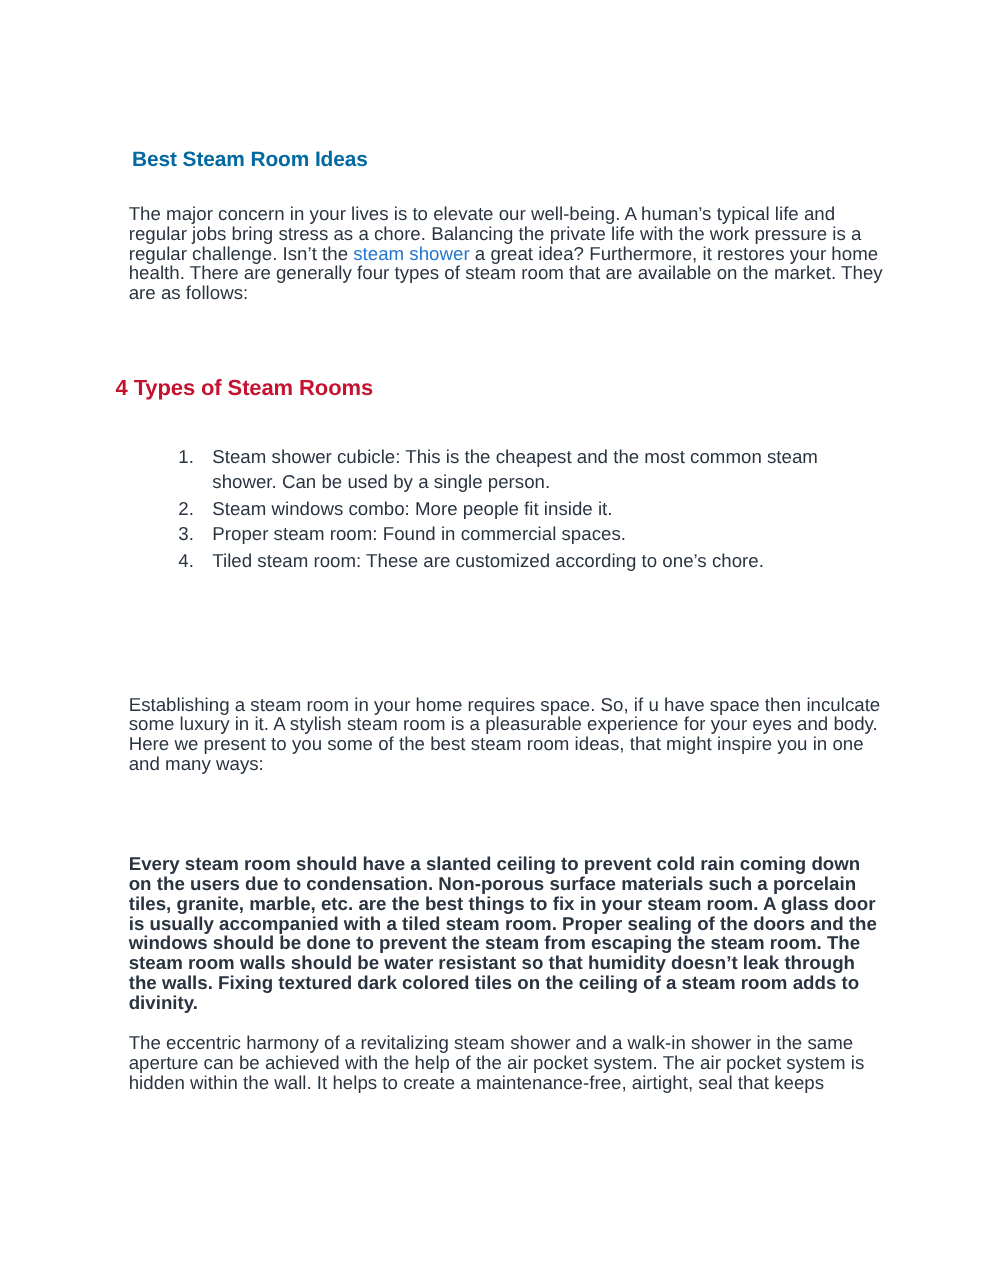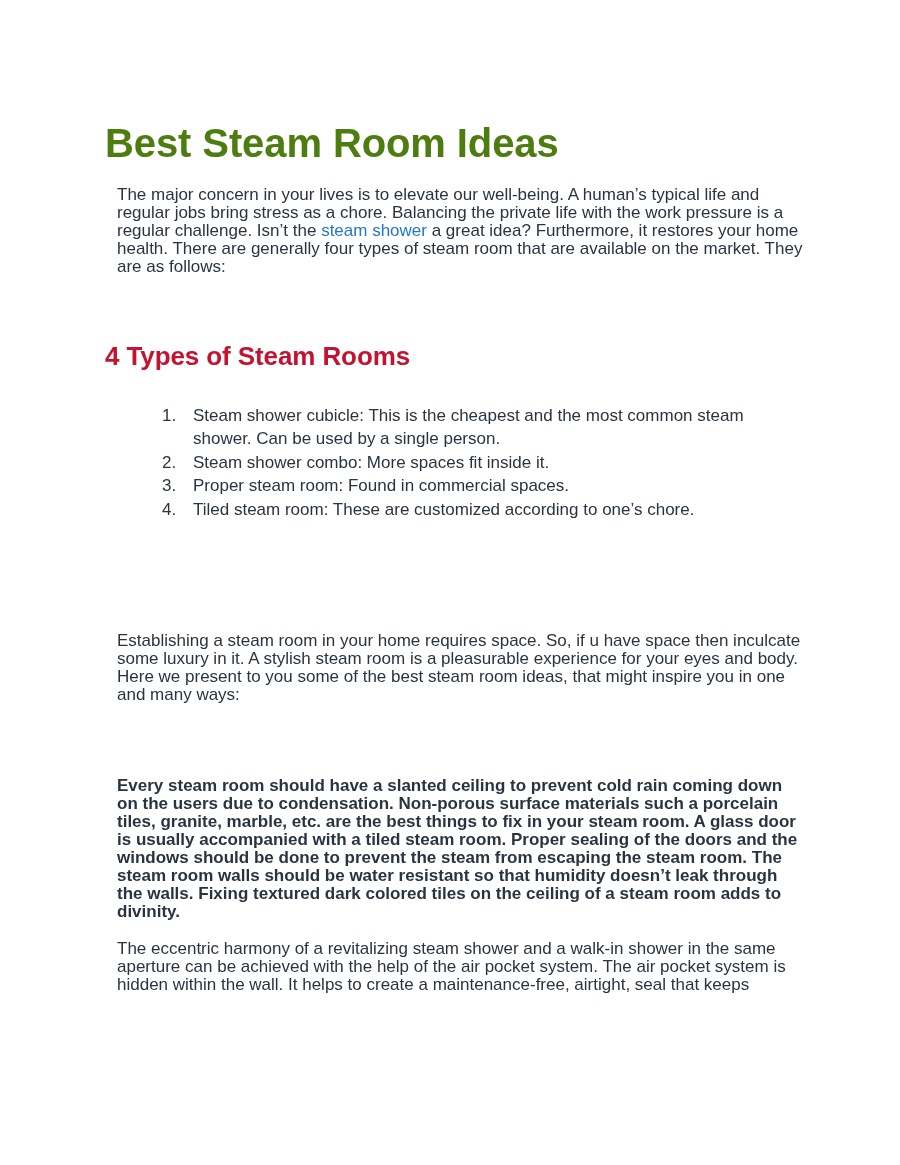--- a/index.html
+++ b/index.html
@@ -26,34 +26,34 @@
     background: #ffffff;
   }
   .content {
     position: absolute;
     left: 105px;
     top: 0;
     width: 688px;
   }
 
   h1.doc-title {
-    font-size: 40px;
+    font-size: 19px;
     font-weight: bold;
-    color: #4d7c0f;
+    color: #0369a1;
     line-height: 1.15;
-    margin: 0;
+    margin: 15px;
     padding: 0;
     position: absolute;
     top: 120px;
     left: 0;
     letter-spacing: -0.1px;
   }
 
   h2.section-title {
-    font-size: 26px;
+    font-size: 20px;
     font-weight: bold;
     color: #c4122f;
     line-height: 1.15;
     margin: 0;
     padding: 0;
     position: absolute;
     left: 0;
     letter-spacing: -0.1px;
   }
   h2.section-title.pos-types { top: 342px; }
@@ -105,21 +105,21 @@
   <div class="content">
 
     <h1 class="doc-title">Best Steam Room Ideas</h1>
 
     <p class="body-par pos-intro"><span>The major concern in your lives is to elevate our well-being. A human’s typical life and regular jobs bring stress as a chore. Balancing the private life with the work pressure is a regular challenge. Isn’t the </span><a class="inline-link">steam shower</a><span> a great idea? Furthermore, it restores your home health. There are generally four types of steam room that are available on the market. They are as follows:</span></p>
 
     <h2 class="section-title pos-types">4 Types of Steam Rooms</h2>
 
     <ol class="types-list">
       <li>Steam shower cubicle: This is the cheapest and the most common steam shower. Can be used by a single person.</li>
-      <li>Steam shower combo: More spaces fit inside it.</li>
+      <li>Steam windows combo: More people fit inside it.</li>
       <li>Proper steam room: Found in commercial spaces.</li>
       <li>Tiled steam room: These are customized according to one’s chore.</li>
     </ol>
 
     <p class="body-par pos-space">Establishing a steam room in your home requires space. So, if u have space then inculcate some luxury in it. A stylish steam room is a pleasurable experience for your eyes and body. Here we present to you some of the best steam room ideas, that might inspire you in one and many ways:</p>
 
     <p class="body-par pos-slanted">Every steam room should have a slanted ceiling to prevent cold rain coming down on the users due to condensation. Non-porous surface materials such a porcelain tiles, granite, marble, etc. are the best things to fix in your steam room. A glass door is usually accompanied with a tiled steam room. Proper sealing of the doors and the windows should be done to prevent the steam from escaping the steam room. The steam room walls should be water resistant so that humidity doesn’t leak through the walls. Fixing textured dark colored tiles on the ceiling of a steam room adds to divinity.</p>
 
     <p class="body-par pos-air">The eccentric harmony of a revitalizing steam shower and a walk-in shower in the same aperture can be achieved with the help of the air pocket system. The air pocket system is hidden within the wall. It helps to create a maintenance-free, airtight, seal that keeps</p>
 

